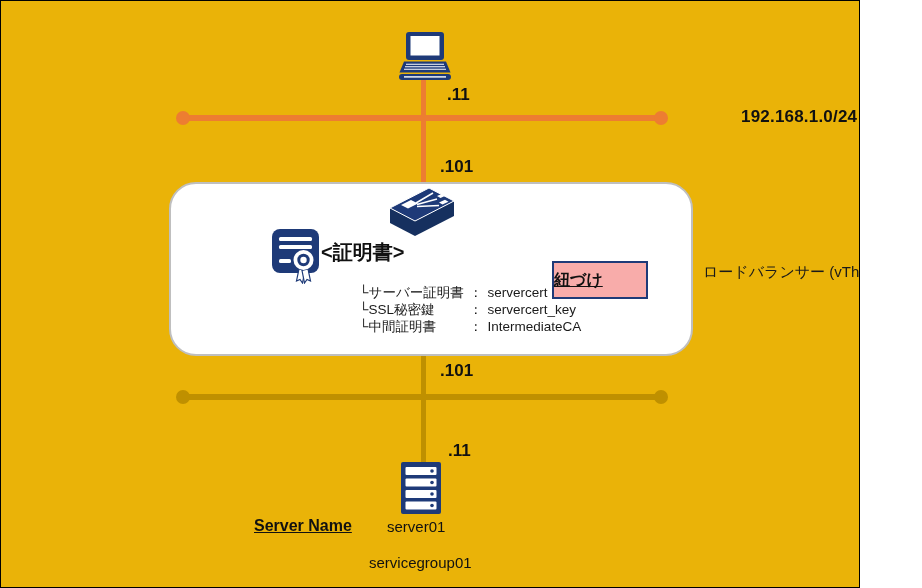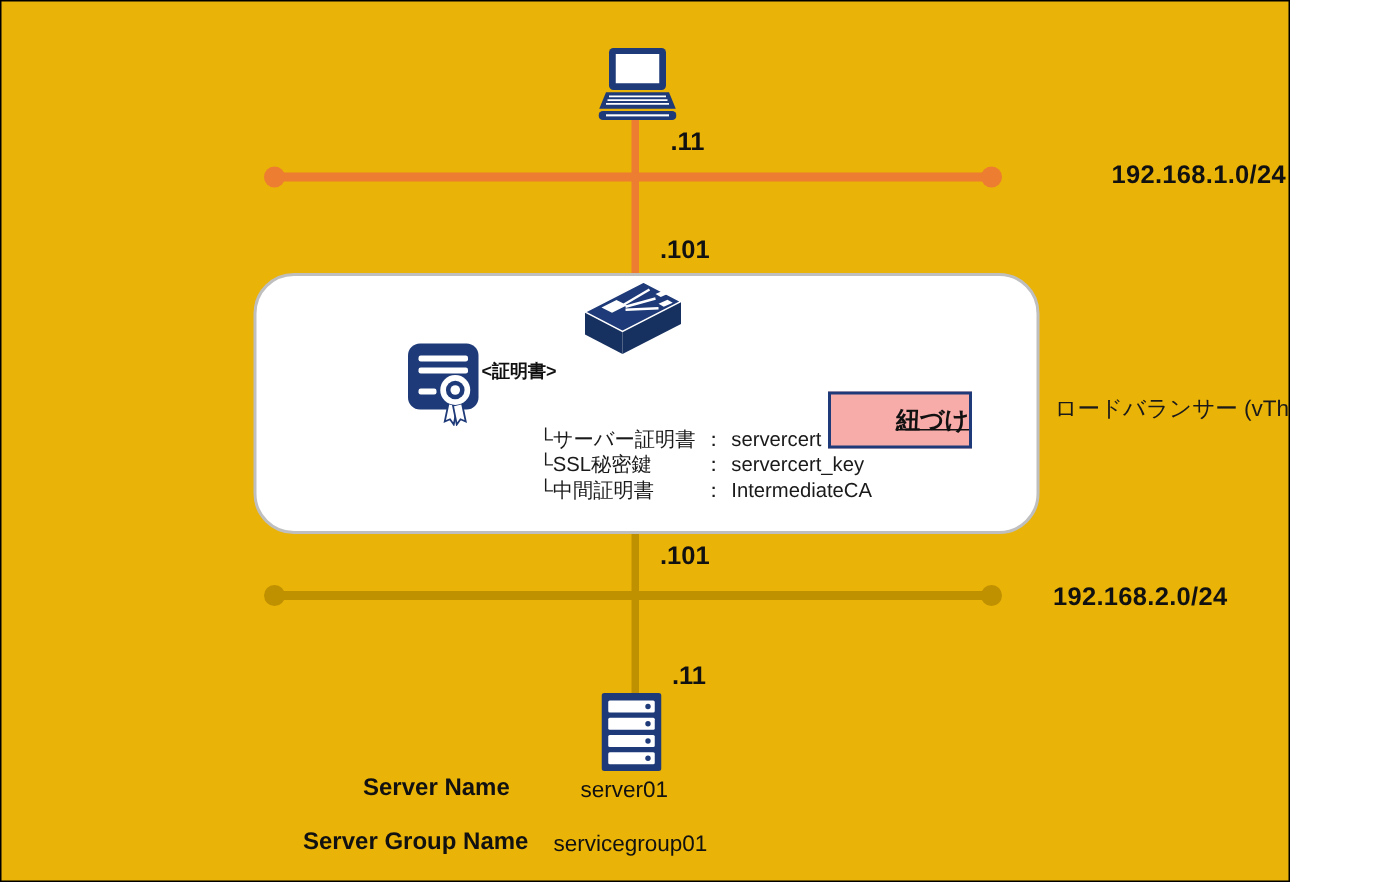--- a/index.html
+++ b/index.html
@@ -19,29 +19,29 @@
   .net2{background:var(--gold);}
   .dot{width:14px;height:14px;border-radius:50%;}
   .dot1{background:var(--orange);}
   .dot2{background:var(--gold);}
   .netlabel{font-weight:bold;font-size:17px;letter-spacing:0.2px;white-space:nowrap;}
   .iplabel{font-weight:bold;font-size:17px;white-space:nowrap;}
   .lb-box{
     width:524px;height:174px;box-sizing:border-box;background:#fff;
     border:2px solid var(--boxborder);border-radius:27px;
   }
-  .cert-heading{font-weight:bold;font-size:12px;white-space:nowrap;}
+  .cert-heading{font-weight:bold;font-size:20px;white-space:nowrap;}
   .ssl-line{font-weight:bold;font-size:15px;color:var(--red);white-space:nowrap;}
   .entries{display:flex;flex-direction:column;gap:1px;}
   .entry-row{display:flex;font-size:13.5px;line-height:16px;white-space:nowrap;color:#1a1a1a;}
   .entry-label{width:110px;}
   .entry-value{margin-left:5px;}
   .binding-box{
     width:96px;height:38px;box-sizing:border-box;background:var(--pink);
-    border:2.5px solid var(--navy);display:flex;align-items:center;justify-content:flex-end;
+    border:2.5px solid var(--navy);display:flex;align-items:center;justify-content:flex-start;
   }
   .binding-text{font-weight:bold;font-size:16px;text-decoration:underline;color:#111;white-space:nowrap;}
   .lb-label{font-size:15px;color:#1a1a1a;white-space:nowrap;}
   .srv-label{font-weight:bold;font-size:16px;white-space:nowrap;}
   .srv-value{font-size:15px;white-space:nowrap;}
   svg{display:block;}
 </style>
 </head>
 <body>
 
@@ -127,35 +127,33 @@
 
   <div class="abs lb-label" style="left:702px;top:262px;">ロードバランサー (vThunder ADC)</div>
 
   <div class="abs vline net2" style="left:420px;top:355px;height:108px;"></div>
 
   <div class="abs hline net2" style="left:183px;top:393px;width:477px;"></div>
   <div class="abs dot dot2" style="left:175px;top:389px;"></div>
   <div class="abs dot dot2" style="left:653px;top:389px;"></div>
 
   <div class="abs iplabel" style="left:439px;top:360px;">.101</div>
-  <div class="abs netlabel" style="left:701px;top:387px;">192.168.2.0/24</div>
   <div class="abs iplabel" style="left:447px;top:440px;">.11</div>
 
   <span class="abs" style="left:400px;top:461px;">
     <svg width="40" height="52" viewBox="0 0 40 52">
       <rect x="0" y="0" width="40" height="52" rx="2" fill="#1E3A78"></rect>
       <rect x="4.5" y="5" width="31" height="8" rx="1" fill="#ffffff"></rect>
       <rect x="4.5" y="16.5" width="31" height="8" rx="1" fill="#ffffff"></rect>
       <rect x="4.5" y="28" width="31" height="8" rx="1" fill="#ffffff"></rect>
       <rect x="4.5" y="39.5" width="31" height="8" rx="1" fill="#ffffff"></rect>
       <circle cx="31" cy="9" r="1.8" fill="#1E3A78"></circle>
       <circle cx="31" cy="20.5" r="1.8" fill="#1E3A78"></circle>
       <circle cx="31" cy="32" r="1.8" fill="#1E3A78"></circle>
       <circle cx="31" cy="43.5" r="1.8" fill="#1E3A78"></circle>
     </svg>
   </span>
 
-  <div class="abs srv-label" style="left:241px;top:516px;">Server Name</div>
+  <div class="abs srv-label" style="left:253px;top:516px;text-decoration:underline;">Server Name</div>
   <div class="abs srv-value" style="left:386px;top:517px;">server01</div>
-  <div class="abs srv-label" style="left:201px;top:552px;">Server Group Name</div>
   <div class="abs srv-value" style="left:368px;top:553px;">servicegroup01</div>
 
 </div>
 
 </body></html>

